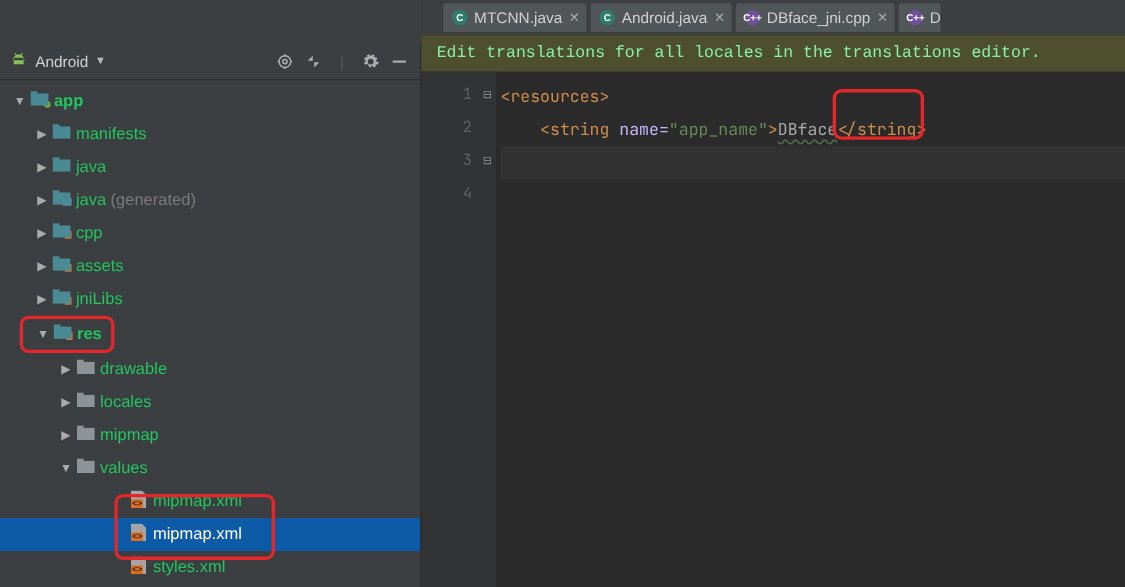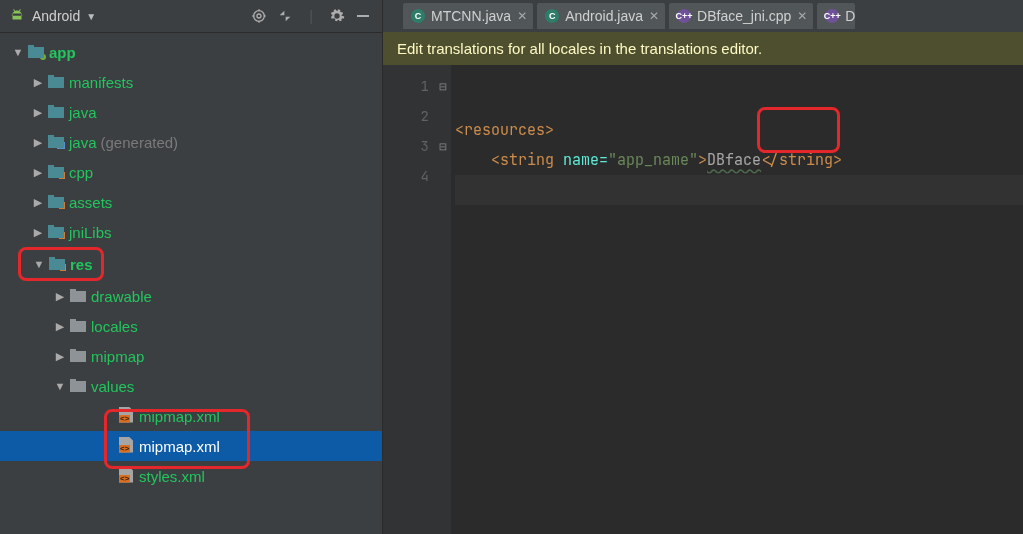--- a/index.html
+++ b/index.html
@@ -10,20 +10,21 @@
     color: #bbbbbb;
     background: #3c3f41;
     overflow: hidden;
   }
   .root { display: flex; height: 100%; }
   .sidebar {
     width: 382px;
     background: #3c3f41;
     display: flex; flex-direction: column;
     border-right: 1px solid #2b2b2b;
+    margin-top: 40px;
   }
   .side-header {
     height: 32px;
     display: flex; align-items: center;
     padding: 0 8px;
     border-bottom: 1px solid #2b2b2b;
   }
   .android-icon { color:#87c157; }
   .side-title { margin-left:6px; color:#d0d0d0; font-weight:500; }
   .dd-arrow { margin-left:6px; color:#bbbbbb; font-size:10px; }
@@ -89,23 +90,24 @@
     height:26px; margin-right:4px;
     border-top-left-radius:2px; border-top-right-radius:2px;
     font-size:14px;
   }
   .tab .ticon { width:14px; height:14px; border-radius:50%; margin-right:6px; display:flex; align-items:center; justify-content:center; font-size:9px; font-weight:bold; }
   .ticon-java { background:#2e7d6b; color:#fff; }
   .ticon-cpp { background:#6f5199; color:#fff; border-radius:2px; font-size:7px;}
   .tab .close { margin-left:6px; color:#aaaaaa; font-size:12px; }
   .banner {
     background:#4d4f2e;
-    color:#fef9c3;
+    color:#86efac;
     padding:8px 14px;
     font-size:15px;
+    font-family:Liberation Mono, monospace;
   }
   .codearea { display:flex; flex:1; }
   .gutter {
     width:52px;
     background:#313335;
     color:#5f6366;
     font-family: "JetBrains Mono","Consolas",monospace;
     font-size:14px;
     text-align:right;
     padding:6px 6px 0 0;
@@ -116,28 +118,27 @@
     width:16px; background:#313335;
     padding-top:6px;
     display:flex; flex-direction:column; align-items:center;
     font-size:10px; color:#888;
   }
   .fline { height:30px; display:flex; align-items:center; justify-content:center;}
   .code {
     flex:1;
     font-family: "JetBrains Mono","Consolas",monospace;
     font-size:15px;
-    padding:24px 0 0 4px;
+    padding:8px 0 0 4px;
     position:relative;
-    margin-top:26px;
   }
   .cline { height:30px; line-height:30px; white-space:pre; }
   .cline.current { background:#323232; }
   .tag { color:#cc8c4b; }
-  .attr { color:#5eead4; }
+  .attr { color:#c4b5fd; }
   .val { color:#6a8759; }
   .txt { color:#a8a8a8; text-decoration: underline wavy #4f6b4f; text-underline-offset:3px;text-align:right; }
   .bulb {
     display:inline-block; width:14px; height:14px; border-radius:50%;
     background:#e9b749; vertical-align:middle; margin-right:-1px;
   }
   .overlay-red {
     position:absolute;
     border:3px solid #e3272a;
     border-radius:8px;

